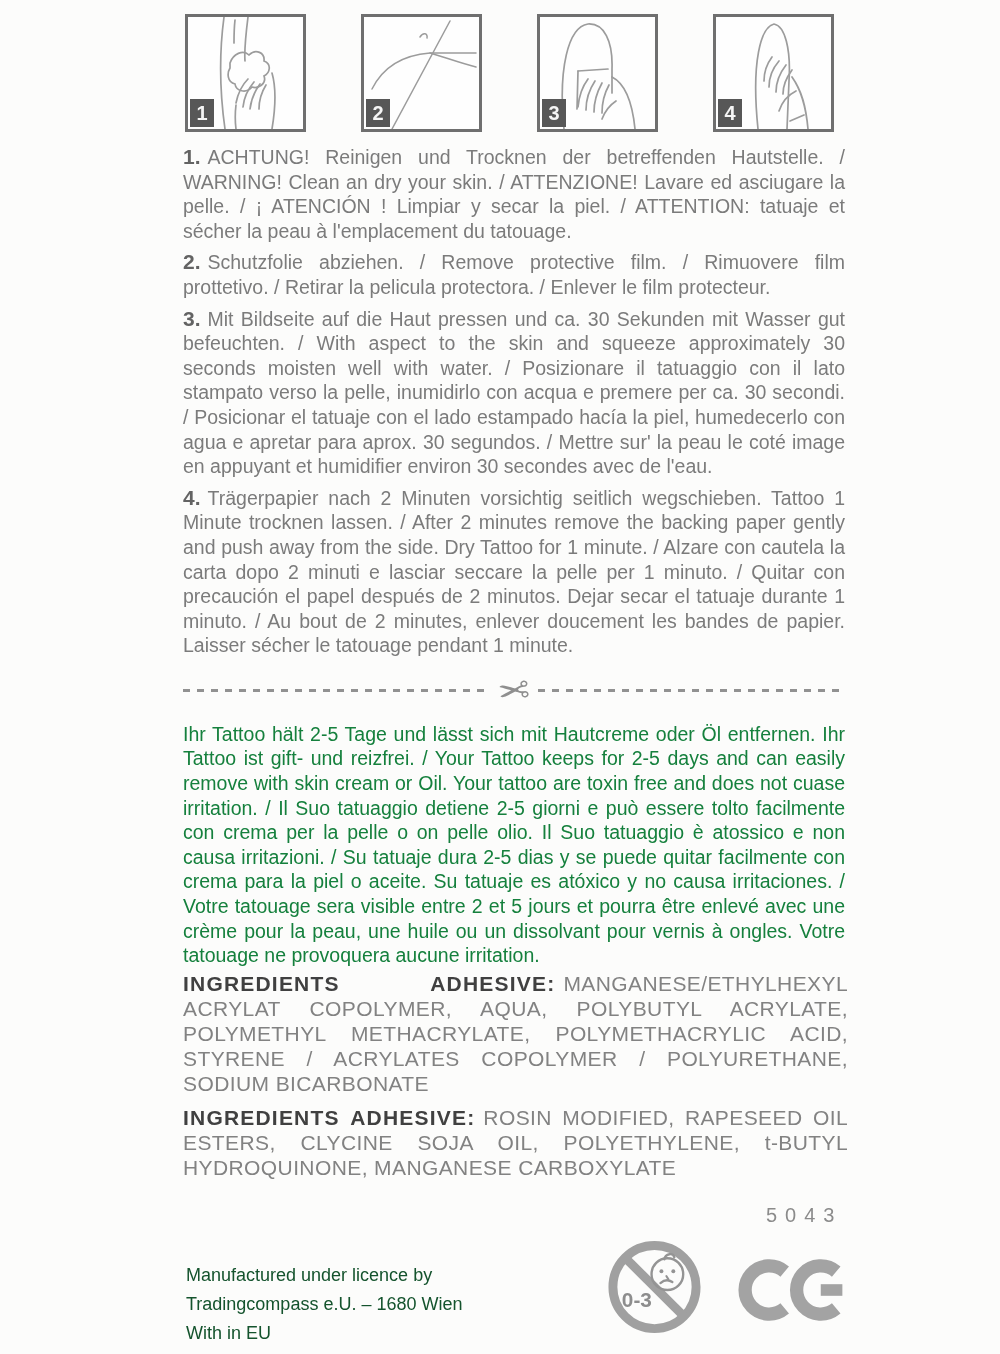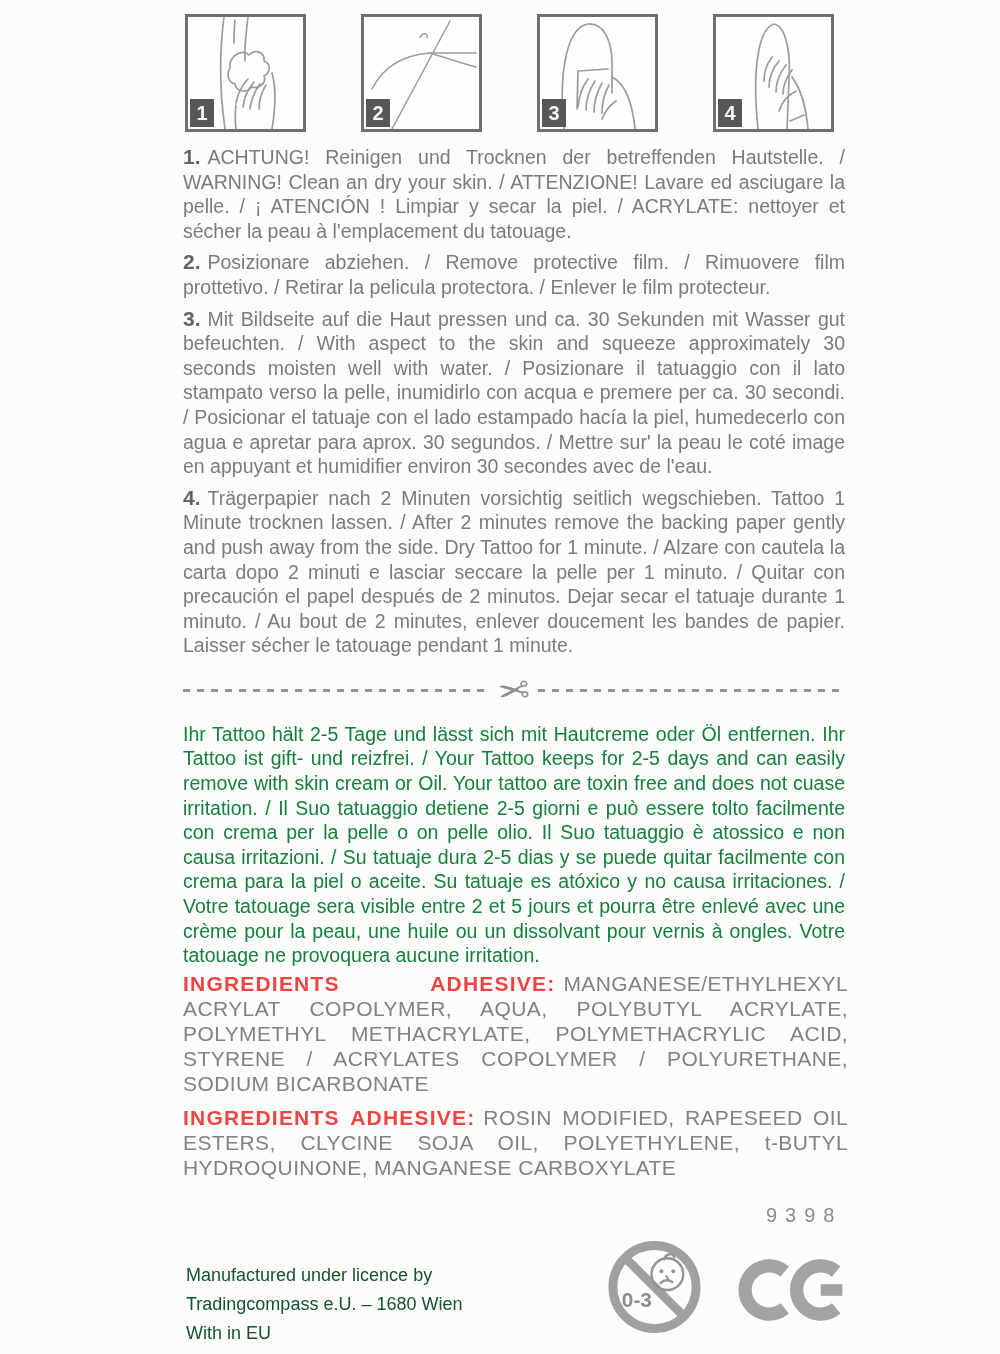--- a/index.html
+++ b/index.html
@@ -48,21 +48,21 @@
 
   .durability { color:#15803d; }
 
   
   .ingredients-block {
     position:absolute; left:183px; top:971px; width:665px;
     color:#828282; font-size:21px; line-height:25px; text-align:justify;
     letter-spacing:0.4px;
   }
   .ing-para { margin-bottom:9px; }
-  .ing-label { font-weight:bold; color:#ef4444; margin-right:8px; letter-spacing:1.2px; }
+  .ing-label { font-weight:bold; color:#404040; margin-right:8px; letter-spacing:1.2px; }
   .ci-para { margin-top:12px; letter-spacing:0.8px; line-height:26px; }
 
   .batch-code {
     position:absolute; left:766px; top:1204px;
     color:#8b8b8b; font-size:20px; letter-spacing:8px;
   }
 
   
   .manufacturer {
     position:absolute; left:186px; top:1261px;
@@ -130,25 +130,25 @@
         <path d="M80,74 C72,78 66,85 63,94"></path>
         <path d="M74,104 L88,98"></path>
       </svg>
       <div class="step-badge">4</div>
     </div>
   </div>
 
   <div class="main-col">
 
     <p class="para">
-      <strong class="num">1.</strong><span>ACHTUNG! Reinigen und Trocknen der betreffenden Hautstelle. / WARNING! Clean an dry your skin. / ATTENZIONE! Lavare ed asciugare la pelle. / ¡ ATENCIÓN ! Limpiar y secar la piel. / ACRYLATE: nettoyer et sécher la peau à l'emplacement du tatouage.</span>
-    </p>
-
-    <p class="para">
-      <strong class="num">2.</strong><span>Posizionare abziehen. / Remove protective film. / Rimuovere film prottetivo. / Retirar la pelicula protectora. / Enlever le film protecteur.</span>
+      <strong class="num">1.</strong><span>ACHTUNG! Reinigen und Trocknen der betreffenden Hautstelle. / WARNING! Clean an dry your skin. / ATTENZIONE! Lavare ed asciugare la pelle. / ¡ ATENCIÓN ! Limpiar y secar la piel. / ATTENTION: tatuaje et sécher la peau à l'emplacement du tatouage.</span>
+    </p>
+
+    <p class="para">
+      <strong class="num">2.</strong><span>Schutzfolie abziehen. / Remove protective film. / Rimuovere film prottetivo. / Retirar la pelicula protectora. / Enlever le film protecteur.</span>
     </p>
 
     <p class="para">
       <strong class="num">3.</strong><span>Mit Bildseite auf die Haut pressen und ca. 30 Sekunden mit Wasser gut befeuchten. / With aspect to the skin and squeeze approximately 30 seconds moisten well with water. / Posizionare il tatuaggio con il lato stampato verso la pelle, inumidirlo con acqua e premere per ca. 30 secondi. / Posicionar el tatuaje con el lado estampado hacía la piel, humedecerlo con agua e apretar para aprox. 30 segundos. / Mettre sur' la peau le coté image en appuyant et humidifier environ 30 secondes avec de l'eau.</span>
     </p>
 
     <p class="para">
       <strong class="num">4.</strong><span>Trägerpapier nach 2 Minuten vorsichtig seitlich wegschieben. Tattoo 1 Minute trocknen lassen. / After 2 minutes remove the backing paper gently and push away from the side. Dry Tattoo for 1 minute. / Alzare con cautela la carta dopo 2 minuti e lasciar seccare la pelle per 1 minuto. / Quitar con precaución el papel después de 2 minutos. Dejar secar el tatuaje durante 1 minuto. / Au bout de 2 minutes, enlever doucement les bandes de papier. Laisser sécher le tatouage pendant 1 minute.</span>
     </p>
 
@@ -163,21 +163,21 @@
 
   <div class="ingredients-block">
     <p class="ing-para">
       <span class="ing-label">INGREDIENTS ADHESIVE:</span><span>MANGANESE/ETHYLHEXYL ACRYLAT COPOLYMER, AQUA, POLYBUTYL ACRYLATE, POLYMETHYL METHACRYLATE, POLYMETHACRYLIC ACID, STYRENE / ACRYLATES COPOLYMER / POLYURETHANE, SODIUM BICARBONATE</span>
     </p>
     <p class="ing-para">
       <span class="ing-label">INGREDIENTS ADHESIVE:</span><span>ROSIN MODIFIED, RAPESEED OIL ESTERS, CLYCINE SOJA OIL, POLYETHYLENE, t-BUTYL HYDROQUINONE, MANGANESE CARBOXYLATE</span>
     </p>
   </div>
 
-  <div class="batch-code">9398</div>
+  <div class="batch-code">5043</div>
 
   <div class="manufacturer">
     <div>Manufactured under licence by</div>
     <div>Tradingcompass e.U. – 1680 Wien</div>
     <div>With in EU</div>
   </div>
 
   <div class="age-warning">
     <svg width="99" height="101" viewBox="0 0 100 101">
       <circle cx="50" cy="50" r="42" fill="none" stroke="#a0a0a0" stroke-width="9"></circle>

